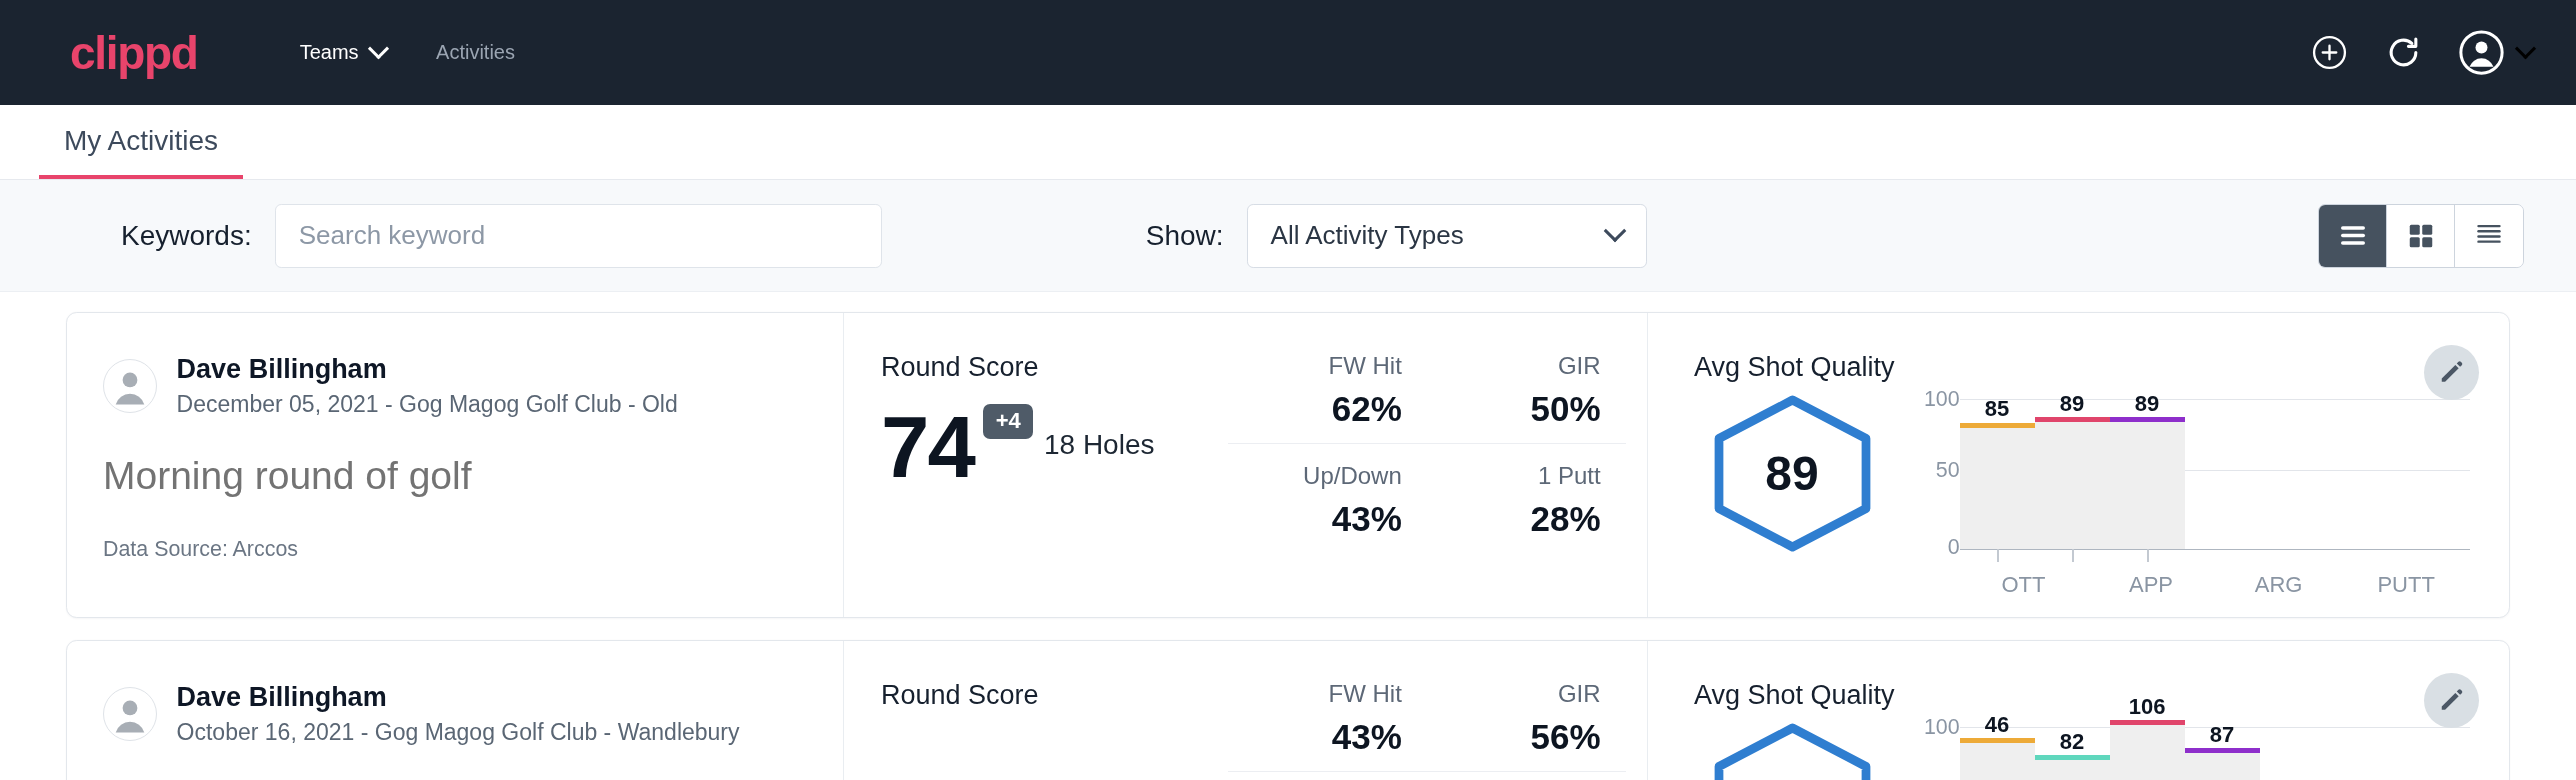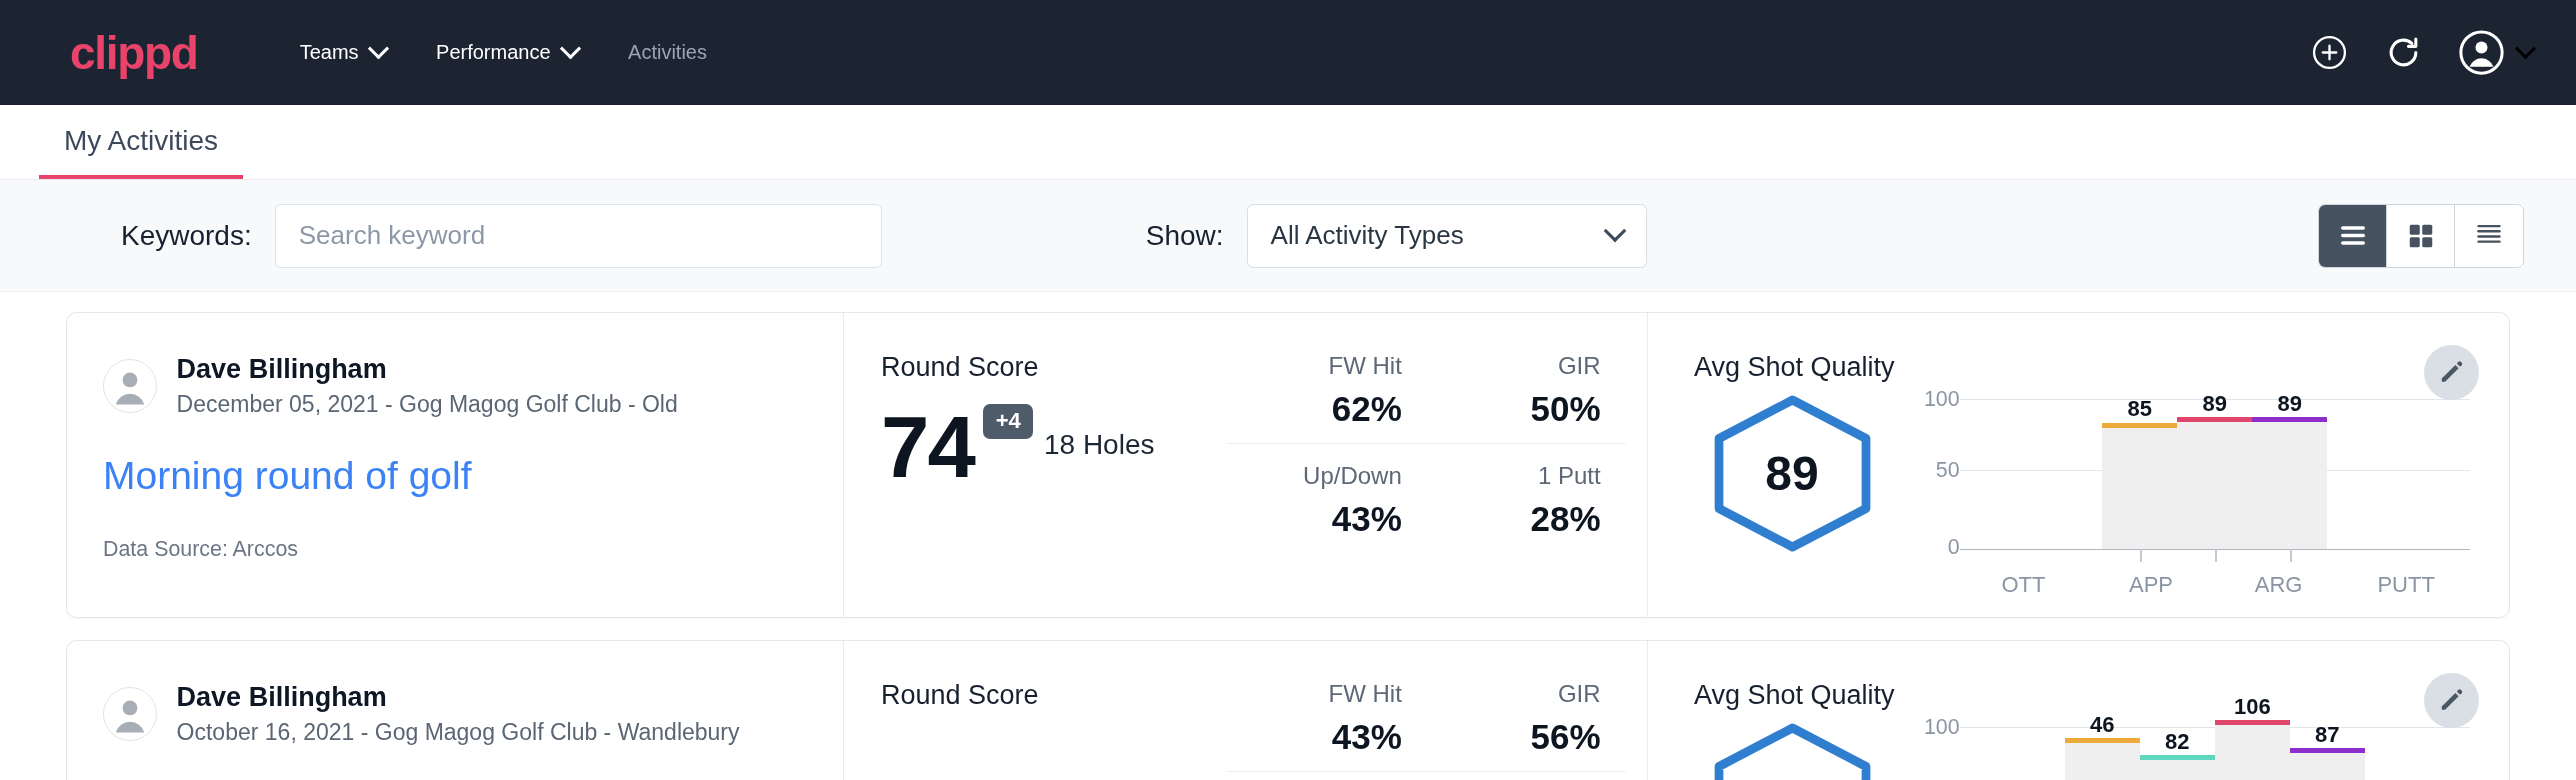--- a/index.html
+++ b/index.html
@@ -169,21 +169,21 @@
     width: 54px; height: 54px;
     border-radius: 50%;
     background: #fff;
     border: 0.9px solid #dfe3e8;
     display:flex; align-items:center; justify-content:center;
     overflow:hidden;
     flex: none;
   }
   .pname { font-size: 27px; font-weight: 700; color: #0e1726; line-height: 1.15; }
   .pmeta { font-size: 23px; color: #5a6674; margin-top: 6.2px; }
-  .title { font-size: 39px; color: #3b82f6; margin-top: 36px; font-weight: 400; }
+  .title { font-size: 39px; color: #737373; margin-top: 36px; font-weight: 400; }
   .source { font-size: 21.4px; color: #6b7684; margin-top: 39px; }
 
   .col-score {
     width: 384px;
     padding: 39px 27px 27px 37px;
   }
   .sec-head { font-size: 27px; color: #16202e; }
   .score-row { display: flex; align-items: center; margin-top: 21.4px; }
   .score-num {
     font-size: 87px;
@@ -261,21 +261,21 @@
   .gridline {
     position: absolute;
     left: 0; right: 0;
     height: 0.9px;
     background: #e2e5ea;
   }
   .bars {
     position: absolute;
     left: 0; right: 0; bottom: 0; top: 0;
     display: flex;
-    justify-content: center;
+    justify-content: flex-start;
     align-items: flex-end;
   }
   .bar-slot { width: 75px; position: relative; height: 100%; display:flex; flex-direction:column; justify-content:flex-end; }
   .bar {
     background: #efefef;
     width: 100%;
     position: relative;
   }
   .bar-cap { position: absolute; top: -5.4px; left: 0; right: 0; height: 5.4px; }
   .bar-val {
@@ -309,24 +309,20 @@
 </style>
 </head>
 <body>
 
 <div class="topbar">
   <div class="logo">clippd</div>
 
   <div class="nav-items">
     <div class="nav-item">
       <span>Teams</span>
-      <span class="chev"></span>
-    </div>
-    <div class="nav-item">
-      <span>Performance</span>
       <span class="chev"></span>
     </div>
     <div class="nav-item muted">
       <span>Activities</span>
     </div>
   </div>
 
   <div class="topbar-right">
     <div class="icon-btn">
       <svg width="37" height="37" viewBox="0 0 24 24">

